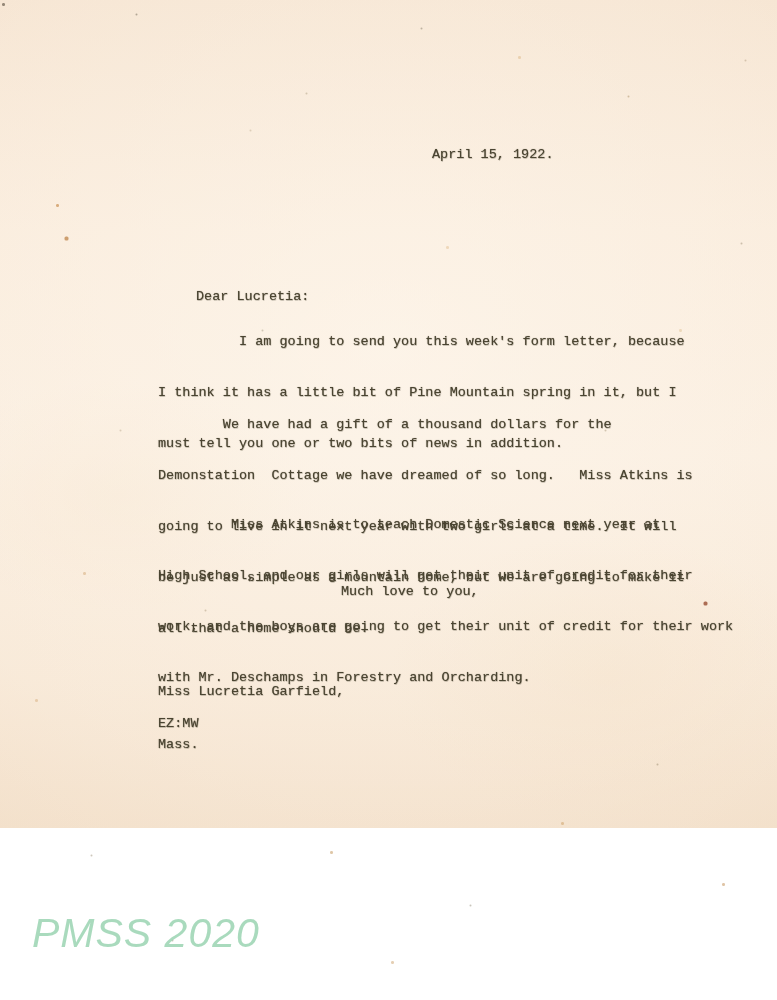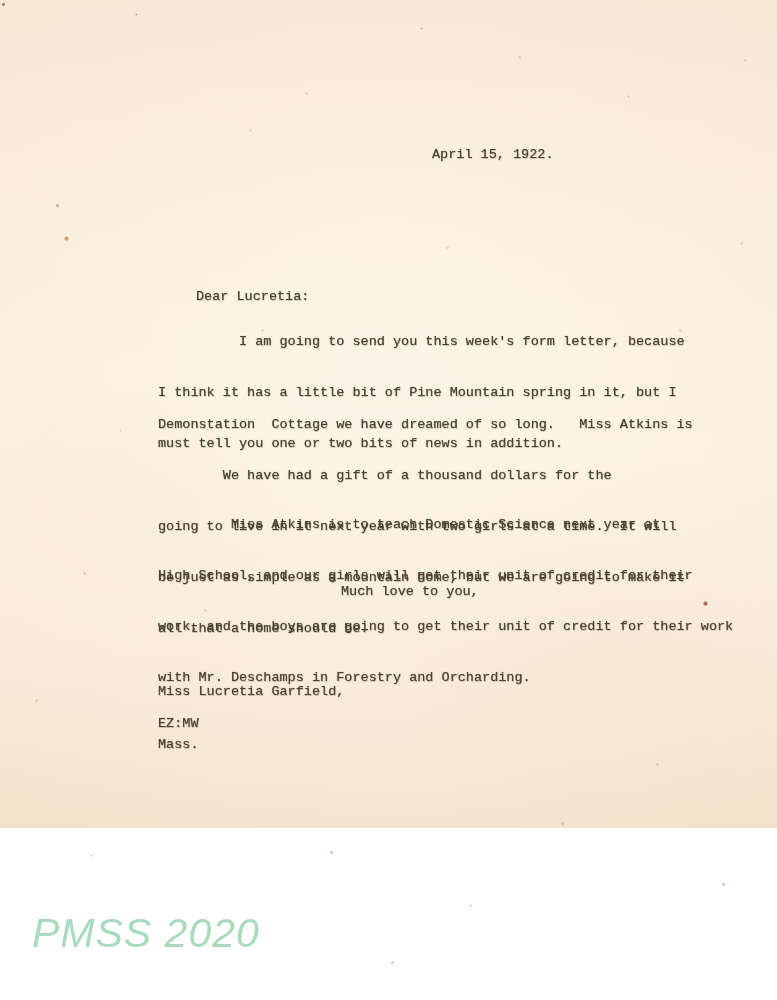--- a/index.html
+++ b/index.html
@@ -95,22 +95,22 @@
 
   <div class="typed block-salutation">Dear Lucretia:</div>
 
   <div class="typed block-p1">
     <div class="line">          I am going to send you this week's form letter, because</div>
     <div class="line">I think it has a little bit of Pine Mountain spring in it, but I</div>
     <div class="line">must tell you one or two bits of news in addition.</div>
   </div>
 
   <div class="typed block-p2">
+    <div class="line">        We have had a gift of a thousand dollars for the</div>
     <div class="line">Demonstation  Cottage we have dreamed of so long.   Miss Atkins is</div>
-    <div class="line">        We have had a gift of a thousand dollars for the</div>
     <div class="line">going to live in it next year with two girls at a time.  It will</div>
     <div class="line">be just as simple as a mountain home, but we are going to make it</div>
     <div class="line">all that a home should be.</div>
   </div>
 
   <div class="typed block-p3">
     <div class="line">         Miss Atkins is to teach Domestic Science next year at</div>
     <div class="line">High School, and our girls will get their unit of credit for their</div>
     <div class="line">work, and the boys are going to get their unit of credit for their work</div>
     <div class="line">with Mr. Deschamps in Forestry and Orcharding.</div>

